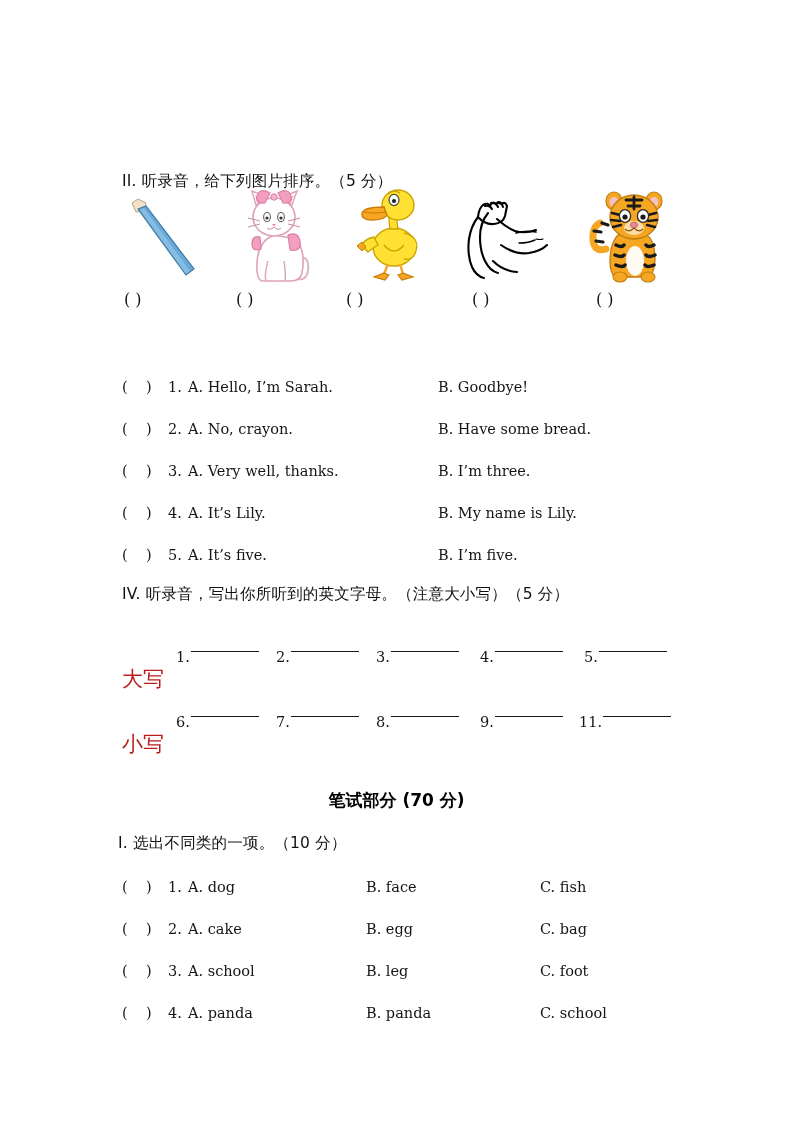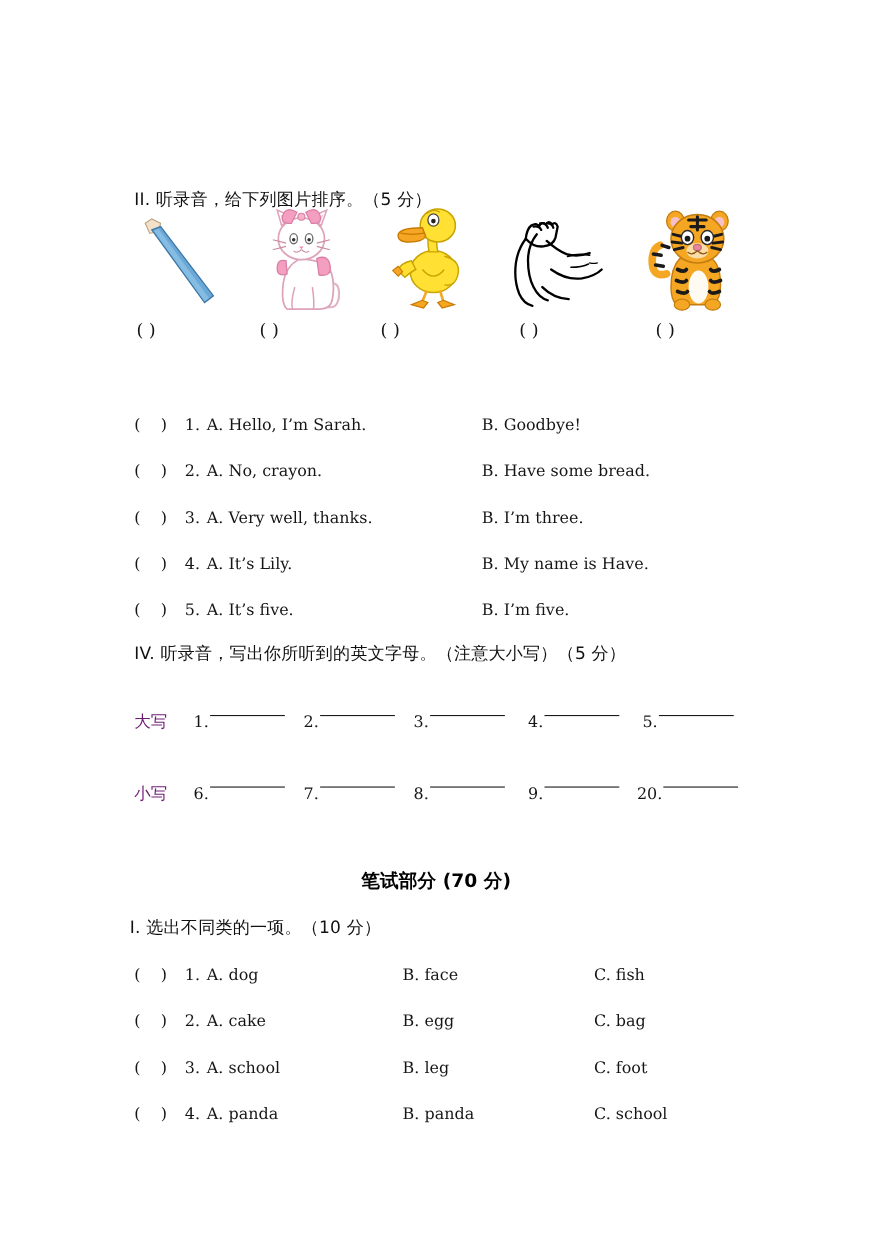--- a/index.html
+++ b/index.html
@@ -87,24 +87,24 @@
 
   
   .blank-row {
     position: absolute;
     height: 30px;
     white-space: nowrap;
   }
   .blank-row .row-label {
     position: absolute;
     left: 0;
-    top: 2px;
+    top: 20px;
     font-family: "DejaVu Sans", "Liberation Sans", sans-serif;
-    font-size: 15px;
-    color: #701a75;
+    font-size: 21px;
+    color: #b91c1c;
   }
   .blank-item {
     position: absolute;
     top: 4px;
     font-family: "DejaVu Serif", "Liberation Serif", serif;
     font-size: 14.5px;
     color: #151515;
   }
   .blank-item .bnum { display: inline-block; vertical-align: baseline; }
   .blank-item .bline {
@@ -313,21 +313,21 @@
     <span class="q-paren">(&nbsp;&nbsp;&nbsp;&nbsp;)</span>
     <span class="q-num" style="left:46px;">3.</span>
     <span class="opt" style="left:66px;">A. Very well, thanks.</span>
     <span class="opt" style="left:316px;">B. I’m three.</span>
   </div>
 
   <div class="q-row" style="left:122px; top:505px; width:560px;">
     <span class="q-paren">(&nbsp;&nbsp;&nbsp;&nbsp;)</span>
     <span class="q-num" style="left:46px;">4.</span>
     <span class="opt" style="left:66px;">A. It’s Lily.</span>
-    <span class="opt" style="left:316px;">B. My name is Have.</span>
+    <span class="opt" style="left:316px;">B. My name is Lily.</span>
   </div>
 
   <div class="q-row" style="left:122px; top:547px; width:560px;">
     <span class="q-paren">(&nbsp;&nbsp;&nbsp;&nbsp;)</span>
     <span class="q-num" style="left:46px;">5.</span>
     <span class="opt" style="left:66px;">A. It’s five.</span>
     <span class="opt" style="left:316px;">B. I’m five.</span>
   </div>
 
   <div class="sec-heading" style="left:122px; top:584px;">IV. 听录音，写出你所听到的英文字母。（注意大小写）（5 分）</div>
@@ -340,21 +340,21 @@
     <span class="blank-item" style="left:358px;"><span class="bnum">4.</span><span class="bline"></span></span>
     <span class="blank-item" style="left:462px;"><span class="bnum">5.</span><span class="bline"></span></span>
   </div>
 
   <div class="blank-row" style="left:122px; top:710px; width:560px;">
     <span class="row-label">小写</span>
     <span class="blank-item" style="left:54px;"><span class="bnum">6.</span><span class="bline"></span></span>
     <span class="blank-item" style="left:154px;"><span class="bnum">7.</span><span class="bline"></span></span>
     <span class="blank-item" style="left:254px;"><span class="bnum">8.</span><span class="bline"></span></span>
     <span class="blank-item" style="left:358px;"><span class="bnum">9.</span><span class="bline"></span></span>
-    <span class="blank-item" style="left:457px;"><span class="bnum">20.</span><span class="bline"></span></span>
+    <span class="blank-item" style="left:457px;"><span class="bnum">11.</span><span class="bline"></span></span>
   </div>
 
   <div class="part-heading" style="top:789px;">笔试部分 (70 分)</div>
 
   <div class="sec-heading" style="left:118px; top:833px;">I. 选出不同类的一项。（10 分）</div>
 
   <div class="q-row" style="left:122px; top:879px; width:560px;">
     <span class="q-paren">(&nbsp;&nbsp;&nbsp;&nbsp;)</span>
     <span class="q-num" style="left:46px;">1.</span>
     <span class="opt" style="left:66px;">A. dog</span>

